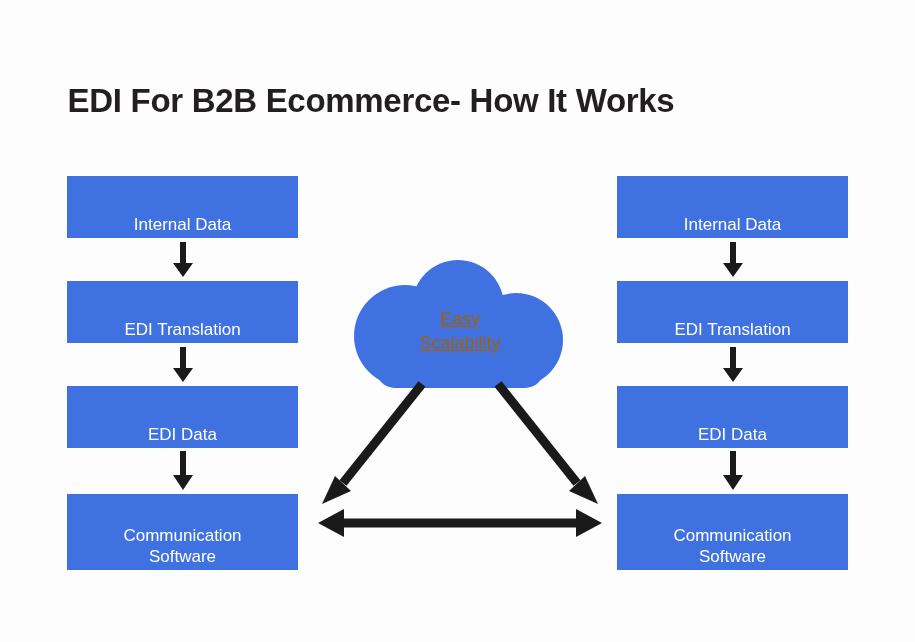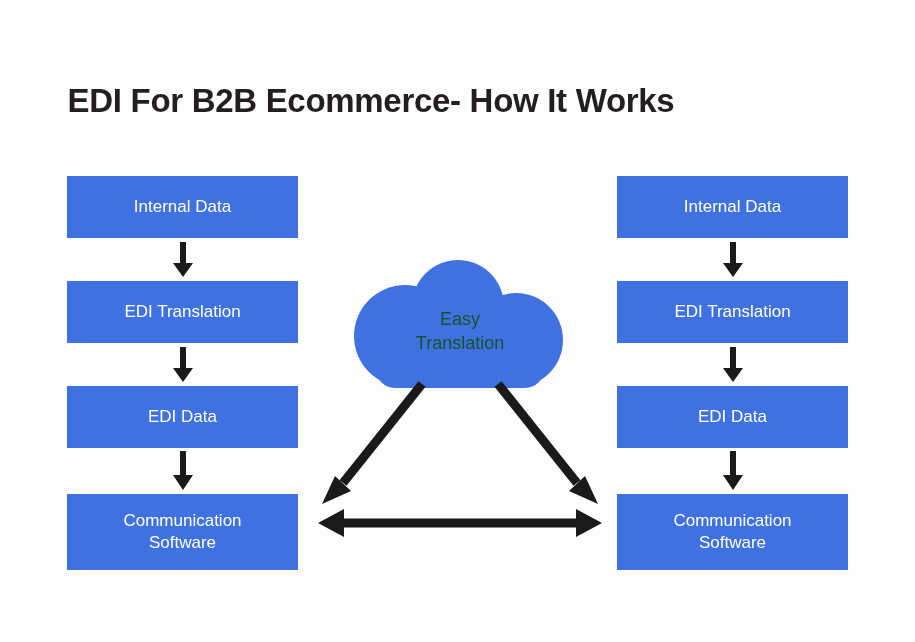--- a/index.html
+++ b/index.html
@@ -41,21 +41,21 @@
   }
   .flow-col.left  { left: 67px; }
   .flow-col.right { left: 617px; }
 
   .flow-box {
     width: 231px;
     height: 62px;
     background: #3f72e0;
     color: #ffffff;
     display: flex;
-    align-items: center;
+    align-items: flex-end;
     justify-content: center;
     text-align: center;
     font-size: 17px;
     line-height: 1.28;
     box-sizing: border-box;
     padding: 2px 6px;
   }
   .flow-box.tall { height: 76px; }
 
   .flow-gap {
@@ -76,23 +76,24 @@
     top: 258px;
     width: 224px;
     height: 132px;
   }
   .cloud-label {
     position: absolute;
     left: 348px;
     top: 308px;
     width: 224px;
     text-align: center;
-    color: #14532d;
+    color: #a16207;
     font-size: 18px;
     line-height: 1.32;
+    text-decoration: underline;
   }
 
   
   .connector-svg {
     position: absolute;
     left: 300px;
     top: 380px;
     width: 320px;
     height: 165px;
   }
@@ -203,21 +204,21 @@
       <g fill="#3f72e0">
         <circle cx="110" cy="48" r="46"></circle>
         <circle cx="57" cy="78" r="51"></circle>
         <circle cx="168" cy="82" r="47"></circle>
         <rect x="28" y="92" width="168" height="38" rx="19"></rect>
       </g>
     </svg>
   </div>
   <div class="cloud-label">
     <span>Easy</span><br>
-    <span>Translation</span>
+    <span>Scalability</span>
   </div>
 
   <svg class="connector-svg" viewBox="0 0 320 165">
 
     <g>
       <line x1="122" y1="4" x2="43" y2="103" stroke="#1a1a1a" stroke-width="9"></line>
       <polygon points="22,124 51,111 35,96" fill="#1a1a1a"></polygon>
     </g>
 
     <g>

